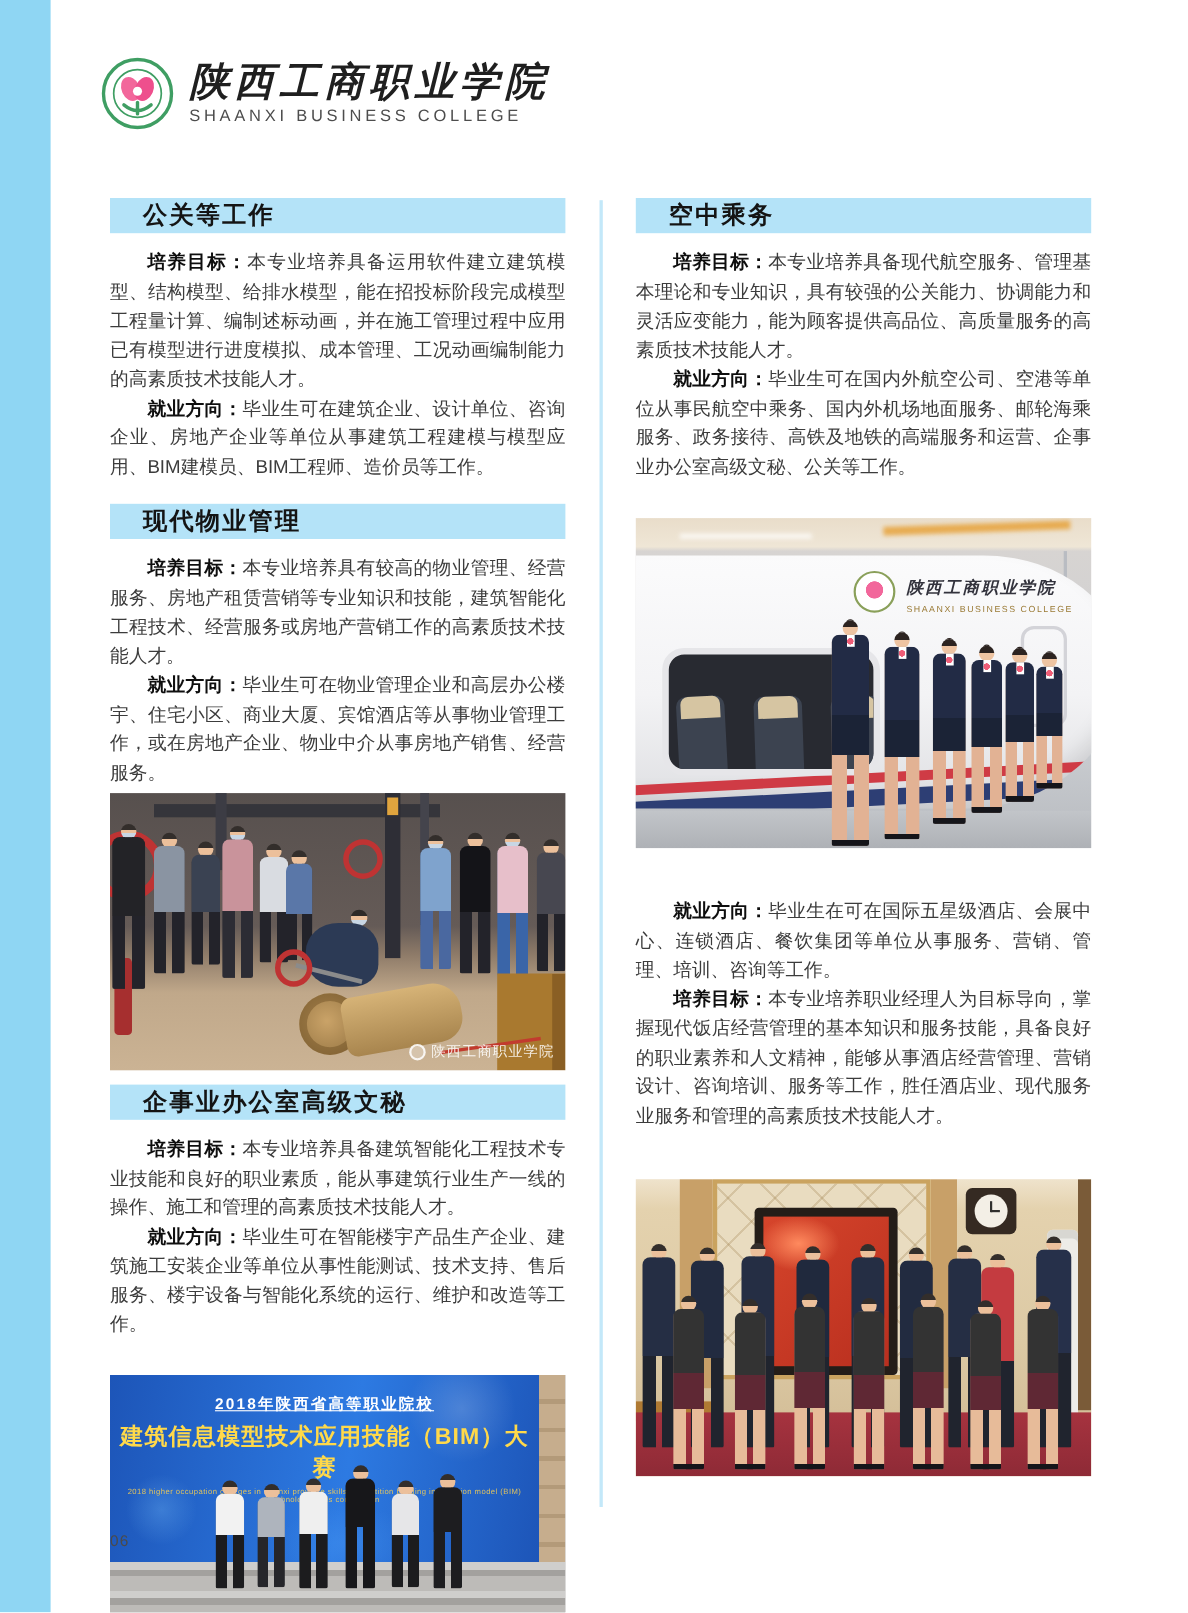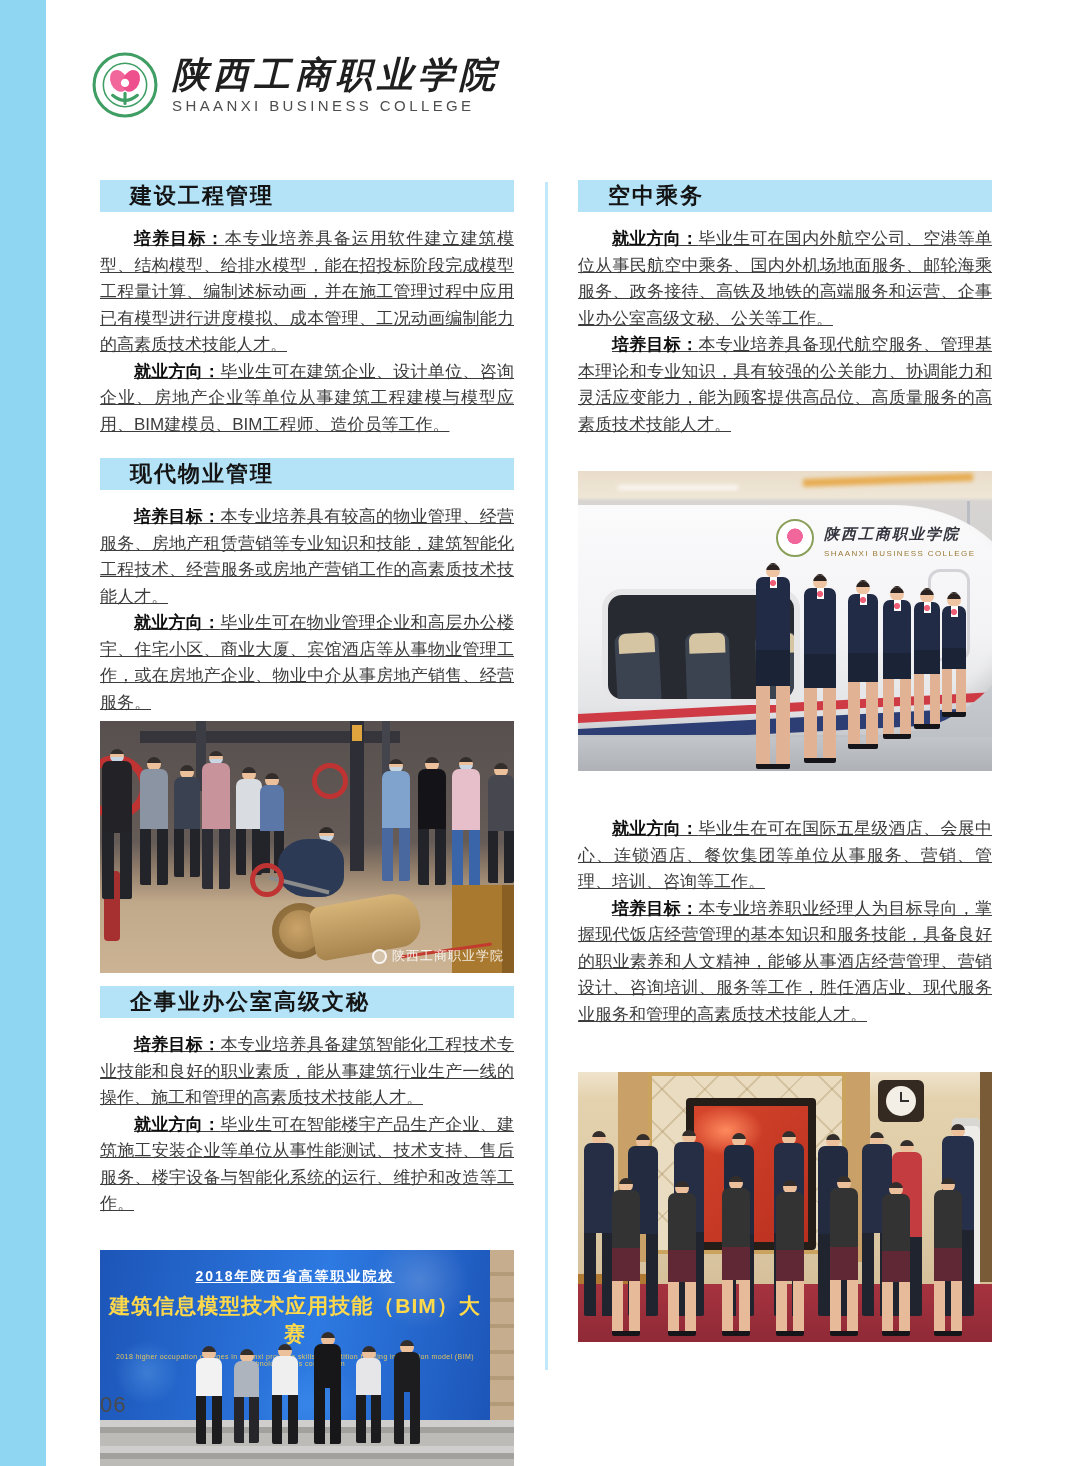--- a/index.html
+++ b/index.html
@@ -20,21 +20,21 @@
 
   
   .divider { position:absolute; left:545px; top:182px; width:3px; height:1188px; background:#c3e8f9; }
   .col { position:absolute; top:180px; width:414px; }
   .col.left  { left:100px; }
   .col.right { left:578px; }
 
   .sec-bar { height:32px; background:#b4e3f8; display:flex; align-items:center; padding-left:30px;
              font-size:22px; font-weight:bold; color:#141414; letter-spacing:2px; }
   .sec-body { margin-top:14px; }
-  .sec-body p { font-size:17px; line-height:26.5px; color:#3c3c3c; text-align:justify; text-indent:2em;text-decoration:underline; }
+  .sec-body p { font-size:17px; line-height:26.5px; color:#3c3c3c; text-align:justify; text-indent:2em; }
   .sec-body b { color:#0e0e0e; }
 
   .mt20 { margin-top:20px; } .mt13 { margin-top:13px; } .mt45 { margin-top:45px; }
 
   figure.photo { position:relative; width:100%; overflow:hidden; display:block; }
 
   
   .psn { position:absolute; display:block; }
   .psn::before { content:""; position:absolute; top:0; left:50%; transform:translateX(-50%);
     width:14px; height:14px; border-radius:50%;
@@ -160,21 +160,21 @@
   .p4-clock { position:absolute; left:300px; top:8px; width:46px; height:42px; background:#352a22; border-radius:6px;
               display:flex; align-items:center; justify-content:center; }
   .p4-clock i { position:relative; width:30px; height:30px; background:#f3efe6; border-radius:50%; display:block; }
   .p4-clock i::before { content:""; position:absolute; left:14px; top:6px; width:2px; height:10px; background:#30302e; }
   .p4-clock i::after  { content:""; position:absolute; left:15px; top:14px; width:8px; height:2px; background:#30302e; }
   .p4-ac { position:absolute; right:12px; top:46px; width:28px; height:188px; background:#edece8; border-radius:5px;
            box-shadow:inset 0 8px 0 #d8d7d2; }
   .p4-doorR { position:absolute; right:0; top:0; width:12px; height:210px; background:#7a5b38; }
 
   
-  .page-num { position:absolute; left:100px; top:1392px; font-size:22px; color:#4a4a4a; letter-spacing:1px; }
+  .page-num { position:absolute; left:100px; top:1392px; font-size:14px; color:#4a4a4a; letter-spacing:1px; }
 </style>
 </head>
 <body>
 
 <div class="page">
   <div class="accent"></div>
 
   <header class="brand">
     <svg class="emblem" viewBox="0 0 64 64">
       <circle cx="32" cy="32" r="30" fill="#ffffff" stroke="#3f9e63" stroke-width="3"></circle>
@@ -189,21 +189,21 @@
       <div class="brand-cn">陕西工商职业学院</div>
       <div class="brand-en">SHAANXI BUSINESS COLLEGE</div>
     </div>
   </header>
 
   <div class="divider"></div>
 
   <section class="col left">
 
     <div>
-      <h2 class="sec-bar">建设工程管理</h2>
+      <h2 class="sec-bar">公关等工作</h2>
       <div class="sec-body">
         <p><b>培养目标：</b><span>本专业培养具备运用软件建立建筑模型、结构模型、给排水模型，能在招投标阶段完成模型工程量计算、编制述标动画，并在施工管理过程中应用已有模型进行进度模拟、成本管理、工况动画编制能力的高素质技术技能人才。</span></p>
         <p><b>就业方向：</b><span>毕业生可在建筑企业、设计单位、咨询企业、房地产企业等单位从事建筑工程建模与模型应用、BIM建模员、BIM工程师、造价员等工作。</span></p>
       </div>
     </div>
 
     <div class="mt20">
       <h2 class="sec-bar">现代物业管理</h2>
       <div class="sec-body">
         <p><b>培养目标：</b><span>本专业培养具有较高的物业管理、经营服务、房地产租赁营销等专业知识和技能，建筑智能化工程技术、经营服务或房地产营销工作的高素质技术技能人才。</span></p>
@@ -267,22 +267,22 @@
       <i class="psn" style="left:256px;bottom:59px;width:25px;height:97px;--c:#e6e6e8;--lc:#1c1c1e"></i>
       <i class="psn" style="left:294px;bottom:58px;width:26px;height:104px;--c:#1d1d20;--lc:#1d1d20"></i>
     </figure>
   </section>
 
   <section class="col right">
 
     <div>
       <h2 class="sec-bar">空中乘务</h2>
       <div class="sec-body">
+        <p><b>培养目标：</b><span>本专业培养具备现代航空服务、管理基本理论和专业知识，具有较强的公关能力、协调能力和灵活应变能力，能为顾客提供高品位、高质量服务的高素质技术技能人才。</span></p>
         <p><b>就业方向：</b><span>毕业生可在国内外航空公司、空港等单位从事民航空中乘务、国内外机场地面服务、邮轮海乘服务、政务接待、高铁及地铁的高端服务和运营、企事业办公室高级文秘、公关等工作。</span></p>
-        <p><b>培养目标：</b><span>本专业培养具备现代航空服务、管理基本理论和专业知识，具有较强的公关能力、协调能力和灵活应变能力，能为顾客提供高品位、高质量服务的高素质技术技能人才。</span></p>
       </div>
     </div>
 
     <figure class="photo p3">
       <i class="p3-glow"></i>
       <i class="p3-glow2"></i>
       <i class="p3-wallline"></i>
       <div class="p3-fus">
         <i class="p3-sred"></i>
         <i class="p3-sblue"></i>

